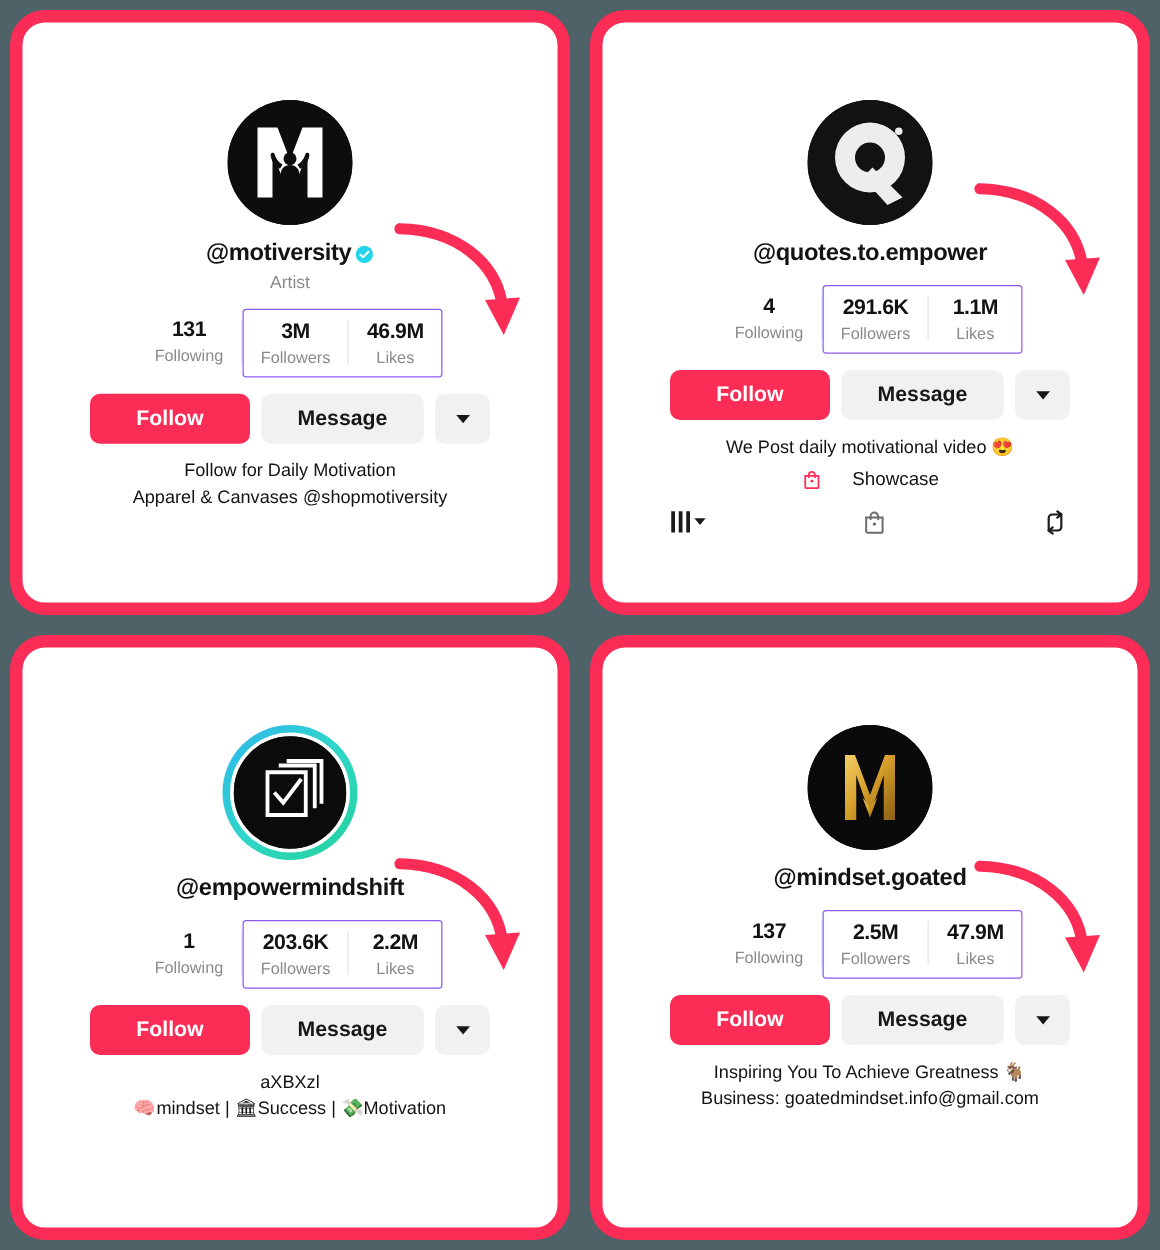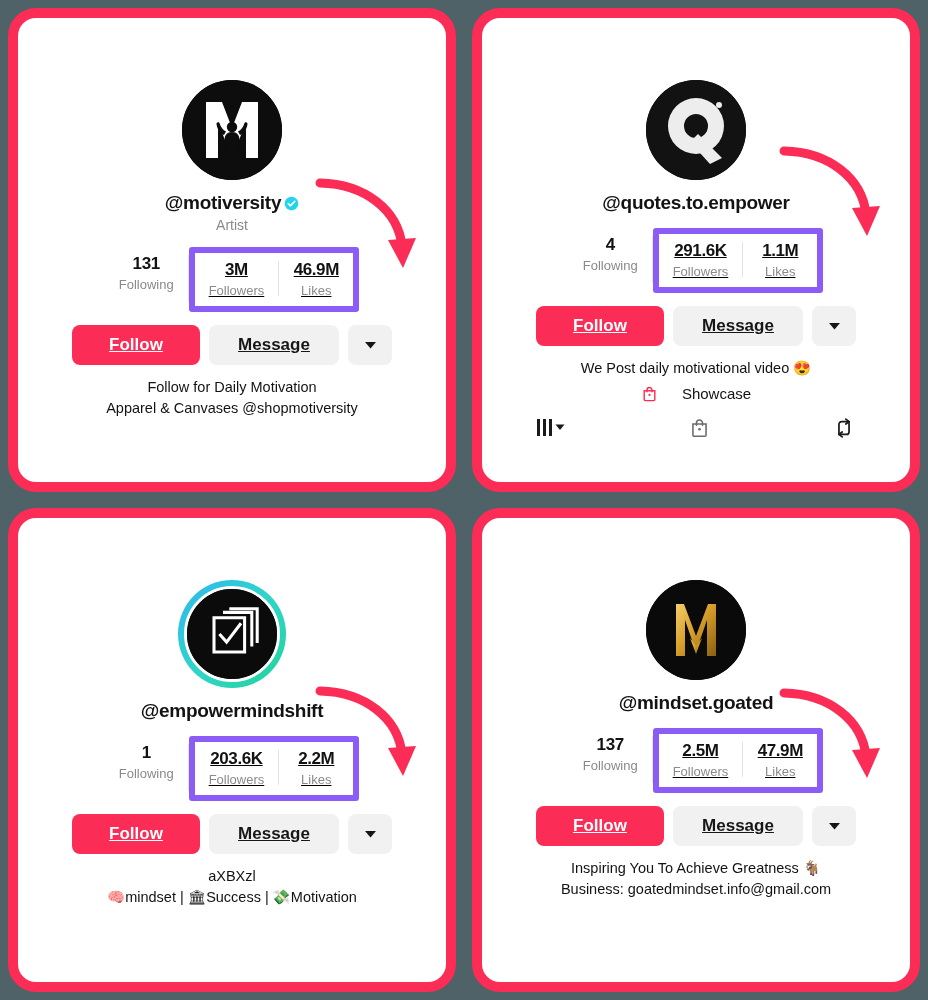--- a/index.html
+++ b/index.html
@@ -132,24 +132,23 @@
   }
   .stat-sep {
     width: 1px;
     align-self: stretch;
     background: #e3e3e6;
     margin: 8px 0 10px;
   }
   .stat-highlight {
     display: flex;
     align-items: flex-end;
-    border: 6px solid #8b5cf6;
+    border: 1px solid #8b5cf6;
     border-radius: 3px;
     background: #fff;
-    text-decoration: underline;
   }
 
   
   .buttons {
     margin-top: 13px;
     display: flex;
     align-items: center;
     justify-content: center;
     gap: 9px;
   }
@@ -158,21 +157,20 @@
     border-radius: 8px;
     display: flex;
     align-items: center;
     justify-content: center;
     font-size: 17px;
     font-weight: 700;
     box-sizing: border-box;
     border: none;
     cursor: pointer;
     font-family: "Liberation Sans", sans-serif;
-    text-decoration: underline;
   }
   .btn-follow {
     background: #fb2c55;
     color: #ffffff;
     width: 128px;
   }
   .btn-message {
     background: #f1f1f2;
     color: #161616;
     width: 130px;

